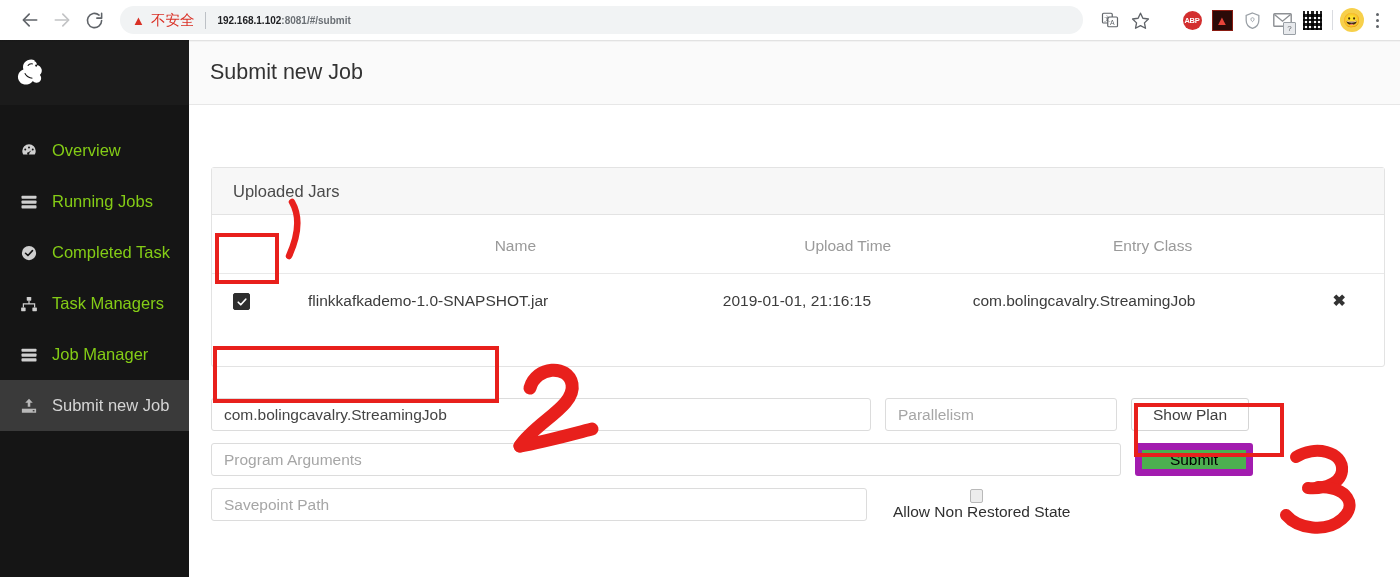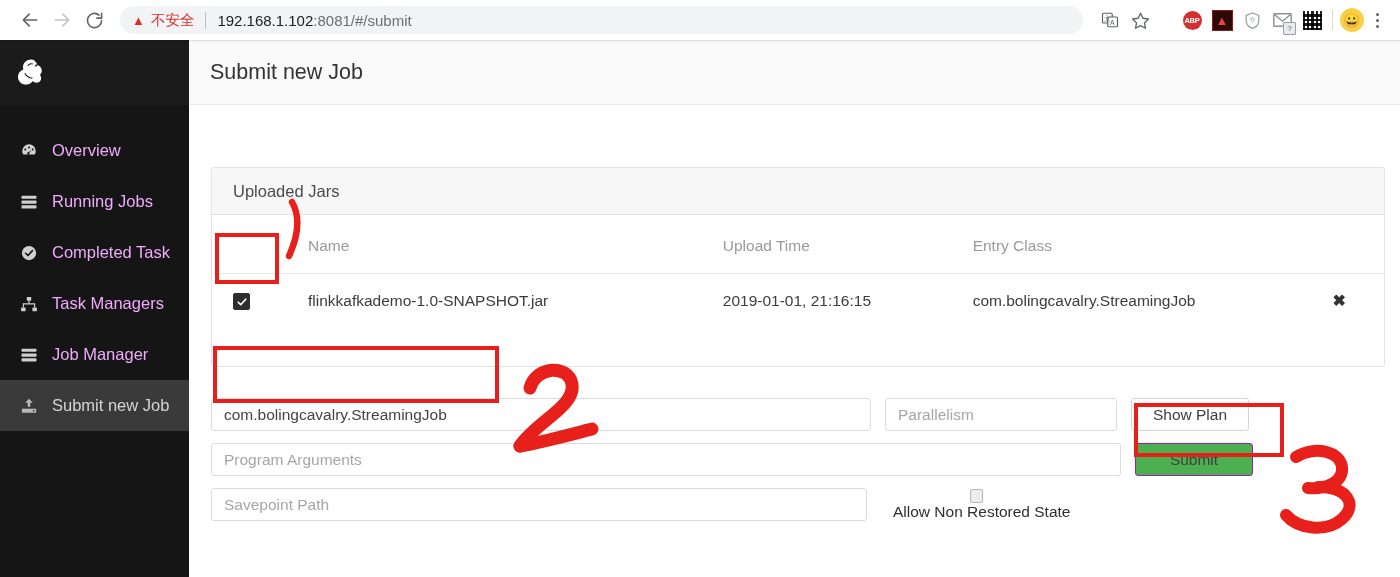--- a/index.html
+++ b/index.html
@@ -66,25 +66,26 @@
     flex: 0 0 auto;
   }
   .omni-sep {
     width: 1px;
     height: 17px;
     background: #bdc1c6;
     margin: 0 11px;
     flex: 0 0 auto;
   }
   .omni-url {
-    font-size: 15px;
+    font-size: 10px;
     color: #202124;
     white-space: nowrap;
     overflow: hidden;
     font-family: "Liberation Sans", sans-serif;
+    font-weight: bold;
   }
   .omni-url .dim { color: #6b7075; }
 
   .omni-right {
     display: flex;
     align-items: center;
     gap: 0px;
     flex: 0 0 auto;
     margin-left: 4px;
   }
@@ -210,21 +211,21 @@
     align-items: center;
     padding-left: 14px;
     background: #1b1b1b;
   }
   .nav-list { padding-top: 20px; }
   .nav-item {
     height: 51px;
     display: flex;
     align-items: center;
     padding-left: 20px;
-    color: #f0abfc;
+    color: #84cc16;
     font-size: 16.5px;
     box-sizing: border-box;
     font-family: "Liberation Sans", sans-serif;
   }
   .nav-item.active {
     background: #3a3a3a;
     color: #d4d4d4;
   }
   .nav-ico {
     width: 22px;
@@ -286,21 +287,21 @@
     box-sizing: border-box;
   }
   .card-body { padding: 0; }
 
   table.jars {
     width: 100%;
     border-collapse: collapse;
     font-size: 15px;
   }
   table.jars th {
-    text-align: left;
+    text-align: center;
     font-weight: normal;
     color: #9a9a9a;
     font-size: 15.5px;
     padding: 22px 0 18px 0;
     border-bottom: 1px solid #e9e9e9;
   }
   table.jars td {
     padding: 18px 0 18px 0;
     color: #3c3c3c;
     font-size: 15.5px;
@@ -379,22 +380,22 @@
     width: 118px;
     margin-left: 14px;
     background: #fff;
     border: 1px solid #d5d5d5;
     color: #3d3d3d;
   }
   .btn-submit {
     width: 118px;
     margin-left: 14px;
     background: #4caf50;
-    border: 1px solid #a21caf;
-    color: #404040;
+    border: 7px solid #a21caf;
+    color: #000000;
   }
   .chkrow {
     display: flex;
     align-items: center;
     margin-left: 26px;
     flex-direction: column;
   }
   .chk-off {
     width: 13px; height: 14px;
     border: 1px solid #b9b9b9;

